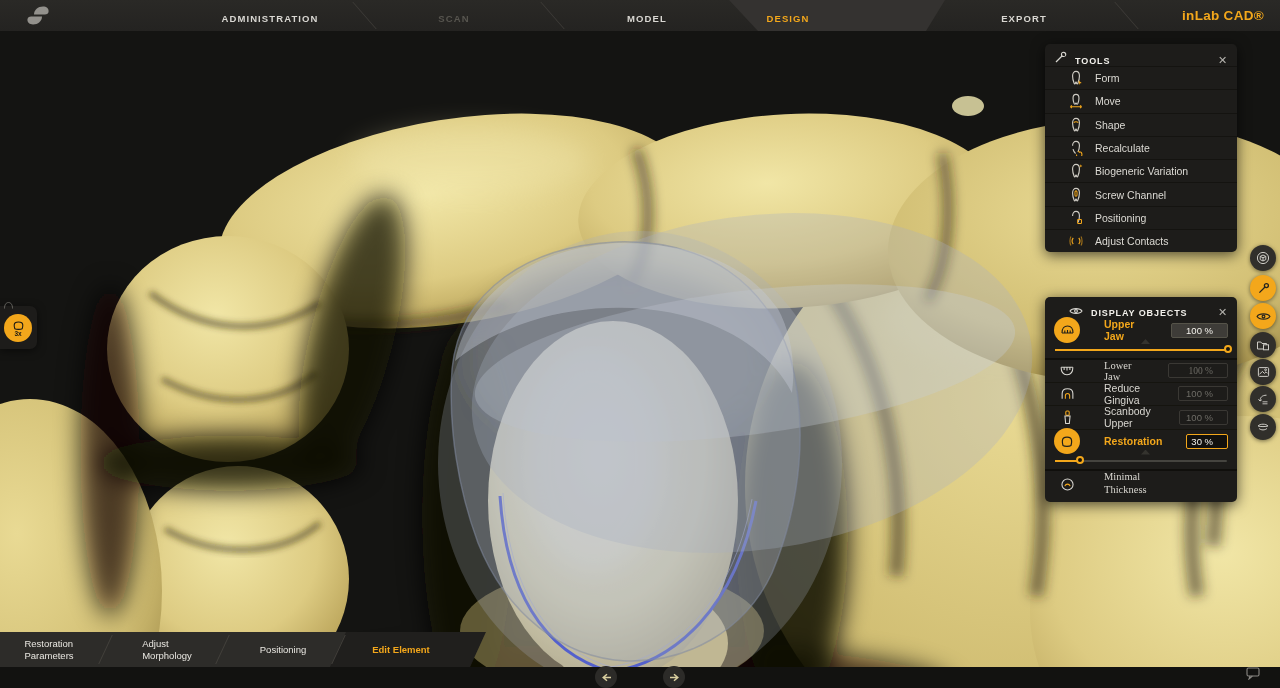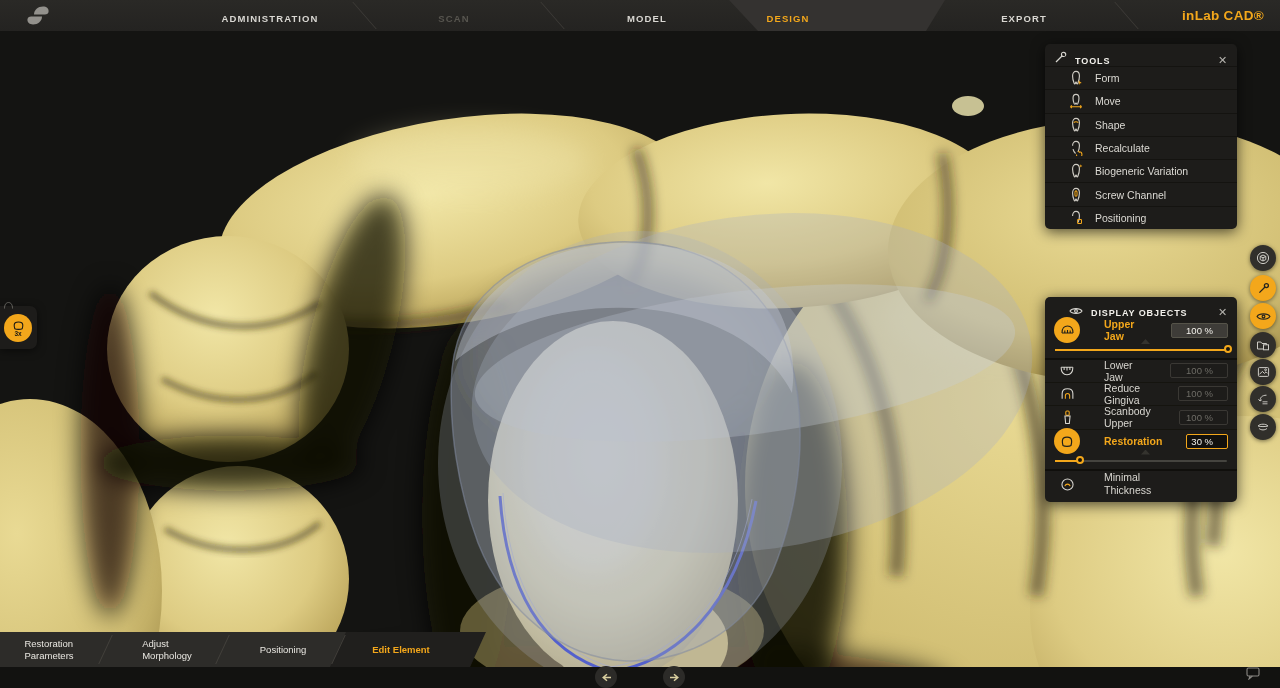--- a/index.html
+++ b/index.html
@@ -53,21 +53,21 @@
     justify-content:flex-end; padding-right:14px; font-weight:normal; }
   .val-box.lit { background:#3e3c38; border-color:#555349; color:#f4f2ec; }
   .val-box.accent { background:#11100d; border-color:#f3a71b; color:#f4f2ec; }
   .slider-row { position:relative; height:16px; padding:0 10px; display:flex; align-items:center; }
   .notch { position:absolute; top:-3px; left:50%; width:9px; height:5px; background:#34332e;
     clip-path:polygon(50% 0,100% 100%,0 100%); }
   .track { position:relative; width:100%; height:2px; background:#45443f; border-radius:1px; cursor:pointer; }
   .fill { position:absolute; left:0; top:0; height:2px; background:#f3a71b; }
   .knob { position:absolute; right:-5px; top:-4px; width:8px; height:8px; border-radius:50%;
     background:#16150f; border:2px solid #f3a71b; }
-  .sep-strong { border-top:2px solid #100f0c !important; }
+  .sep-strong { border-top:2px solid #100f0c !important;font-family:Liberation Serif, serif; }
   .two-line { white-space:pre-line; line-height:1.2; }
   
   .rail-btn { position:absolute; left:1250px; width:26px; height:26px; border-radius:50%;
     background:#312f2b; display:flex; align-items:center; justify-content:center;
     z-index:35; cursor:pointer; box-shadow:0 1px 4px rgba(0,0,0,.5); }
   .rail-btn.on { background:#f3a71b; }
   
   .left-tab { position:absolute; left:0; top:306px; width:37px; height:43px; background:#1d1c1a;
     border-radius:0 7px 7px 0; z-index:30; box-shadow:0 2px 8px rgba(0,0,0,.5); }
   .left-tab .mini-jaw { position:absolute; left:3px; top:-10px; opacity:.75; }
@@ -286,20 +286,31 @@
     </div>
     <div class="tool-row">
       <span class="ticon">
         <svg width="14" height="16" viewBox="0 0 12 14" fill="none">
             <path d="M3,5.2 C3,2.6 4.4,1.2 6,1.2 C7.6,1.2 9,2.6 9,5.2 C9,7.2 8.5,9.2 7.9,10.8" stroke="#cfccc4"></path>
             <rect x="7.4" y="8.4" width="3.4" height="3.4" rx=".6" stroke="#f3a71b" stroke-width=".9"></rect>
           </svg>
       </span>
       <span>Positioning</span>
     </div>
+    <div class="tool-row">
+      <span class="ticon">
+        <svg width="14" height="16" viewBox="0 0 12 14" fill="none" stroke="#f3a71b" stroke-width="1">
+            <path d="M3.6,4.4 C2.2,5.8 2.2,8.2 3.6,9.6"></path>
+            <path d="M8.4,4.4 C9.8,5.8 9.8,8.2 8.4,9.6"></path>
+            <path d="M1.6,3 C0.4,5 0.4,9 1.6,11" opacity=".6"></path>
+            <path d="M10.4,3 C11.6,5 11.6,9 10.4,11" opacity=".6"></path>
+          </svg>
+      </span>
+      <span>Adjust Contacts</span>
+    </div>
   </section>
 
   <section class="panel disp-panel">
     <div class="panel-header">
       <span>
         <svg width="14" height="10" viewBox="0 0 14 10" fill="none" stroke="#d8d6d0" stroke-width="1.1">
           <path d="M1,5 C3,1.8 11,1.8 13,5 C11,8.2 3,8.2 1,5 Z"></path>
             <circle cx="7" cy="5" r="1.4"></circle>
         </svg>
       </span>

